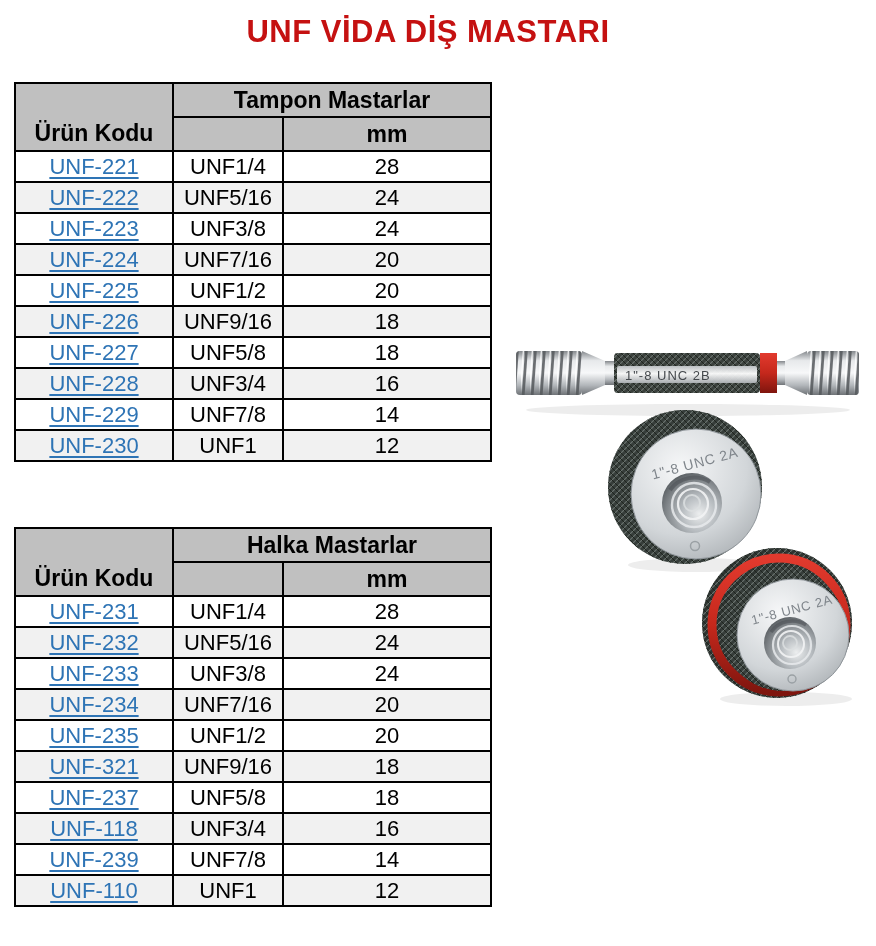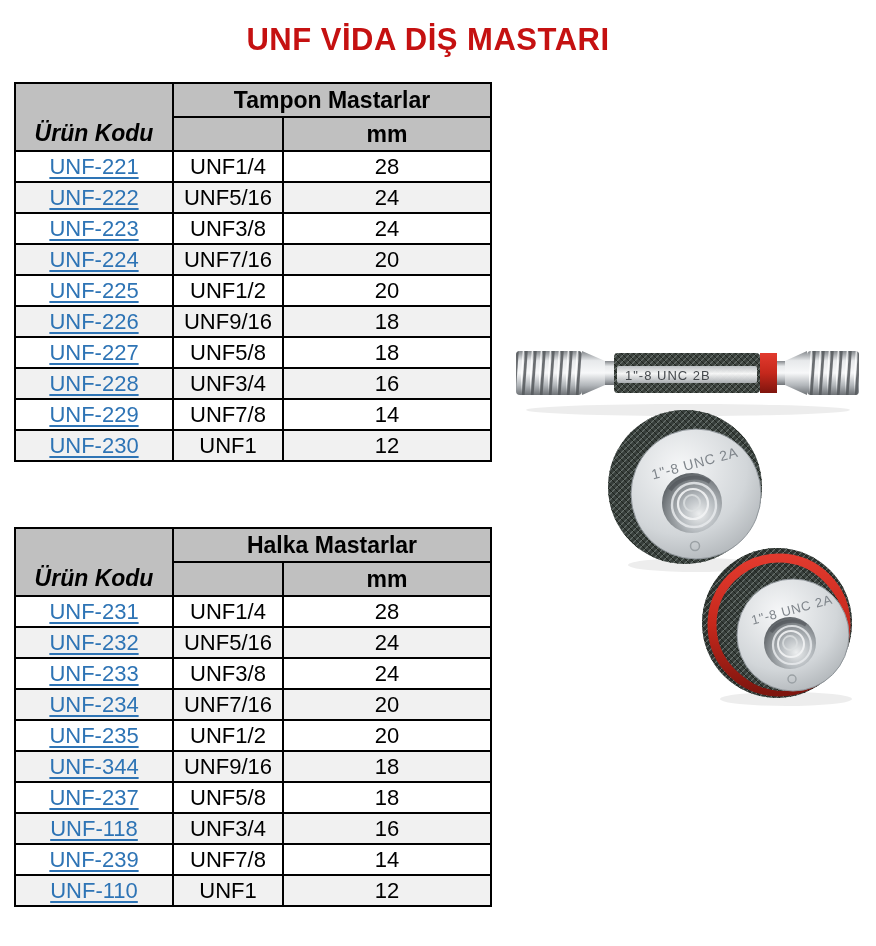--- a/index.html
+++ b/index.html
@@ -2,40 +2,40 @@
 <html><head>
 <meta charset="utf-8">
 <style>
   html,body { margin:0; padding:0; }
   body {
     width:876px; height:946px; position:relative; overflow:hidden;
     background:#ffffff;
     font-family:"Liberation Sans", sans-serif;
   }
   .page-title {
-    position:absolute; top:22px; left:0; width:856px;
+    position:absolute; top:14px; left:0; width:856px;
     text-align:center; font-size:31px; font-weight:bold;
     color:#c51111; letter-spacing:0.5px; white-space:nowrap;
   }
   table.gauge-table {
     position:absolute; left:14px;
     border-collapse:collapse; table-layout:fixed;
     background:#ffffff;
   }
   #table-tampon { top:82px; }
   #table-halka  { top:527px; }
   .gauge-table th, .gauge-table td {
     border:2px solid #000000; overflow:hidden;
   }
   .gauge-table th {
     background:#c0c0c0; color:#000;
     font-size:23px; font-weight:bold; text-align:center;
     height:32px; padding:0 4px;
   }
-  .gauge-table th.th-product { vertical-align:bottom; padding-bottom:3px;font-style:italic; }
+  .gauge-table th.th-product { vertical-align:bottom; padding-bottom:3px; }
   .gauge-table td {
     font-size:22px; color:#000; text-align:center;
     height:29px; padding:0 8px; background:#ffffff;
   }
   .gauge-table tbody tr:nth-child(even) td { background:#f1f1f1; }
   .gauge-table a.code-link {
     color:#2e74b5; text-decoration:underline;
     text-decoration-thickness:2px; text-underline-offset:3px;
   }
   .col-code   { width:158px; }
@@ -198,21 +198,21 @@
         <td><a class="code-link" href="#">UNF-234</a></td>
         <td>UNF7/16</td>
         <td>20</td>
       </tr>
       <tr>
         <td><a class="code-link" href="#">UNF-235</a></td>
         <td>UNF1/2</td>
         <td>20</td>
       </tr>
       <tr>
-        <td><a class="code-link" href="#">UNF-344</a></td>
+        <td><a class="code-link" href="#">UNF-321</a></td>
         <td>UNF9/16</td>
         <td>18</td>
       </tr>
       <tr>
         <td><a class="code-link" href="#">UNF-237</a></td>
         <td>UNF5/8</td>
         <td>18</td>
       </tr>
       <tr>
         <td><a class="code-link" href="#">UNF-118</a></td>

